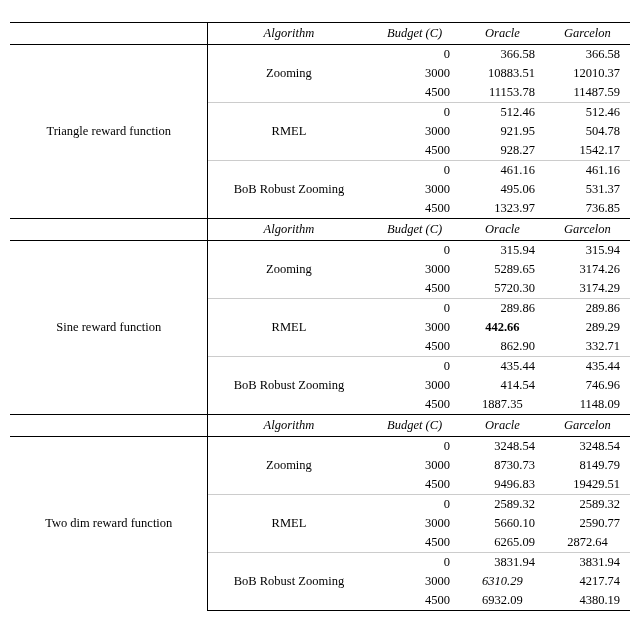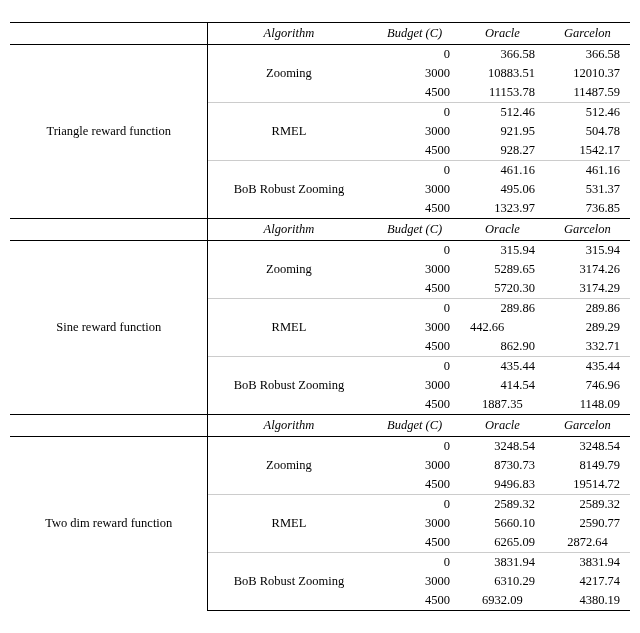--- a/index.html
+++ b/index.html
@@ -114,21 +114,21 @@
           <td style="text-align: right; padding: 2px 10px;">3174.29</td>
         </tr>
         <tr>
           <td rowspan="3" style="vertical-align: middle; text-align: center; padding: 2px 8px; border-top: 0.5px solid rgb(204, 204, 204);">RMEL</td>
           <td style="text-align: right; padding: 2px 10px; border-top: 0.5px solid rgb(204, 204, 204);">0</td>
           <td style="text-align: right; padding: 2px 10px; border-top: 0.5px solid rgb(204, 204, 204);">289.86</td>
           <td style="text-align: right; padding: 2px 10px; border-top: 0.5px solid rgb(204, 204, 204);">289.86</td>
         </tr>
         <tr>
           <td style="text-align: right; padding: 2px 10px;">3000</td>
-          <td style="text-align: left; padding: 2px 10px;">442.66</td>
+          <td style="text-align: center; padding: 2px 10px; font-weight: bold;">442.66</td>
           <td style="text-align: right; padding: 2px 10px;">289.29</td>
         </tr>
         <tr>
           <td style="text-align: right; padding: 2px 10px;">4500</td>
           <td style="text-align: right; padding: 2px 10px;">862.90</td>
           <td style="text-align: right; padding: 2px 10px;">332.71</td>
         </tr>
         <tr>
           <td rowspan="3" style="vertical-align: middle; text-align: center; padding: 2px 8px; border-top: 0.5px solid rgb(204, 204, 204);">BoB Robust Zooming</td>
           <td style="text-align: right; padding: 2px 10px; border-top: 0.5px solid rgb(204, 204, 204);">0</td>
@@ -160,21 +160,21 @@
           <td style="text-align: right; padding: 2px 10px;">3248.54</td>
         </tr>
         <tr>
           <td style="text-align: right; padding: 2px 10px;">3000</td>
           <td style="text-align: right; padding: 2px 10px;">8730.73</td>
           <td style="text-align: right; padding: 2px 10px;">8149.79</td>
         </tr>
         <tr>
           <td style="text-align: right; padding: 2px 10px;">4500</td>
           <td style="text-align: right; padding: 2px 10px;">9496.83</td>
-          <td style="text-align: right; padding: 2px 10px;">19514.72</td>
+          <td style="text-align: right; padding: 2px 10px;">19429.51</td>
         </tr>
         <tr>
           <td rowspan="3" style="vertical-align: middle; text-align: center; padding: 2px 8px; border-top: 0.5px solid rgb(204, 204, 204);">RMEL</td>
           <td style="text-align: right; padding: 2px 10px; border-top: 0.5px solid rgb(204, 204, 204);">0</td>
           <td style="text-align: right; padding: 2px 10px; border-top: 0.5px solid rgb(204, 204, 204);">2589.32</td>
           <td style="text-align: right; padding: 2px 10px; border-top: 0.5px solid rgb(204, 204, 204);">2589.32</td>
         </tr>
         <tr>
           <td style="text-align: right; padding: 2px 10px;">3000</td>
           <td style="text-align: right; padding: 2px 10px;">5660.10</td>
@@ -186,21 +186,21 @@
           <td style="padding: 2px 10px;">2872.64</td>
         </tr>
         <tr>
           <td rowspan="3" style="vertical-align: middle; text-align: center; padding: 2px 8px; border-top: 0.5px solid rgb(204, 204, 204); border-bottom: 1.5px solid rgb(0, 0, 0);">BoB Robust Zooming</td>
           <td style="text-align: right; padding: 2px 10px; border-top: 0.5px solid rgb(204, 204, 204);">0</td>
           <td style="text-align: right; padding: 2px 10px; border-top: 0.5px solid rgb(204, 204, 204);">3831.94</td>
           <td style="text-align: right; padding: 2px 10px; border-top: 0.5px solid rgb(204, 204, 204);">3831.94</td>
         </tr>
         <tr>
           <td style="text-align: right; padding: 2px 10px;">3000</td>
-          <td style="text-align: right; padding: 2px 10px;">6310.29</td>
+          <td style="text-align: center; padding: 2px 10px; font-style: italic;">6310.29</td>
           <td style="text-align: right; padding: 2px 10px;">4217.74</td>
         </tr>
         <tr>
           <td style="text-align: right; padding: 2px 10px; border-bottom: 1.5px solid rgb(0, 0, 0);">4500</td>
           <td style="text-align: center; padding: 2px 10px; border-bottom: 1.5px solid rgb(0, 0, 0);">6932.09</td>
           <td style="text-align: right; padding: 2px 10px; border-bottom: 1.5px solid rgb(0, 0, 0);">4380.19</td>
         </tr>
       </tbody>
   </table>
 </div>

